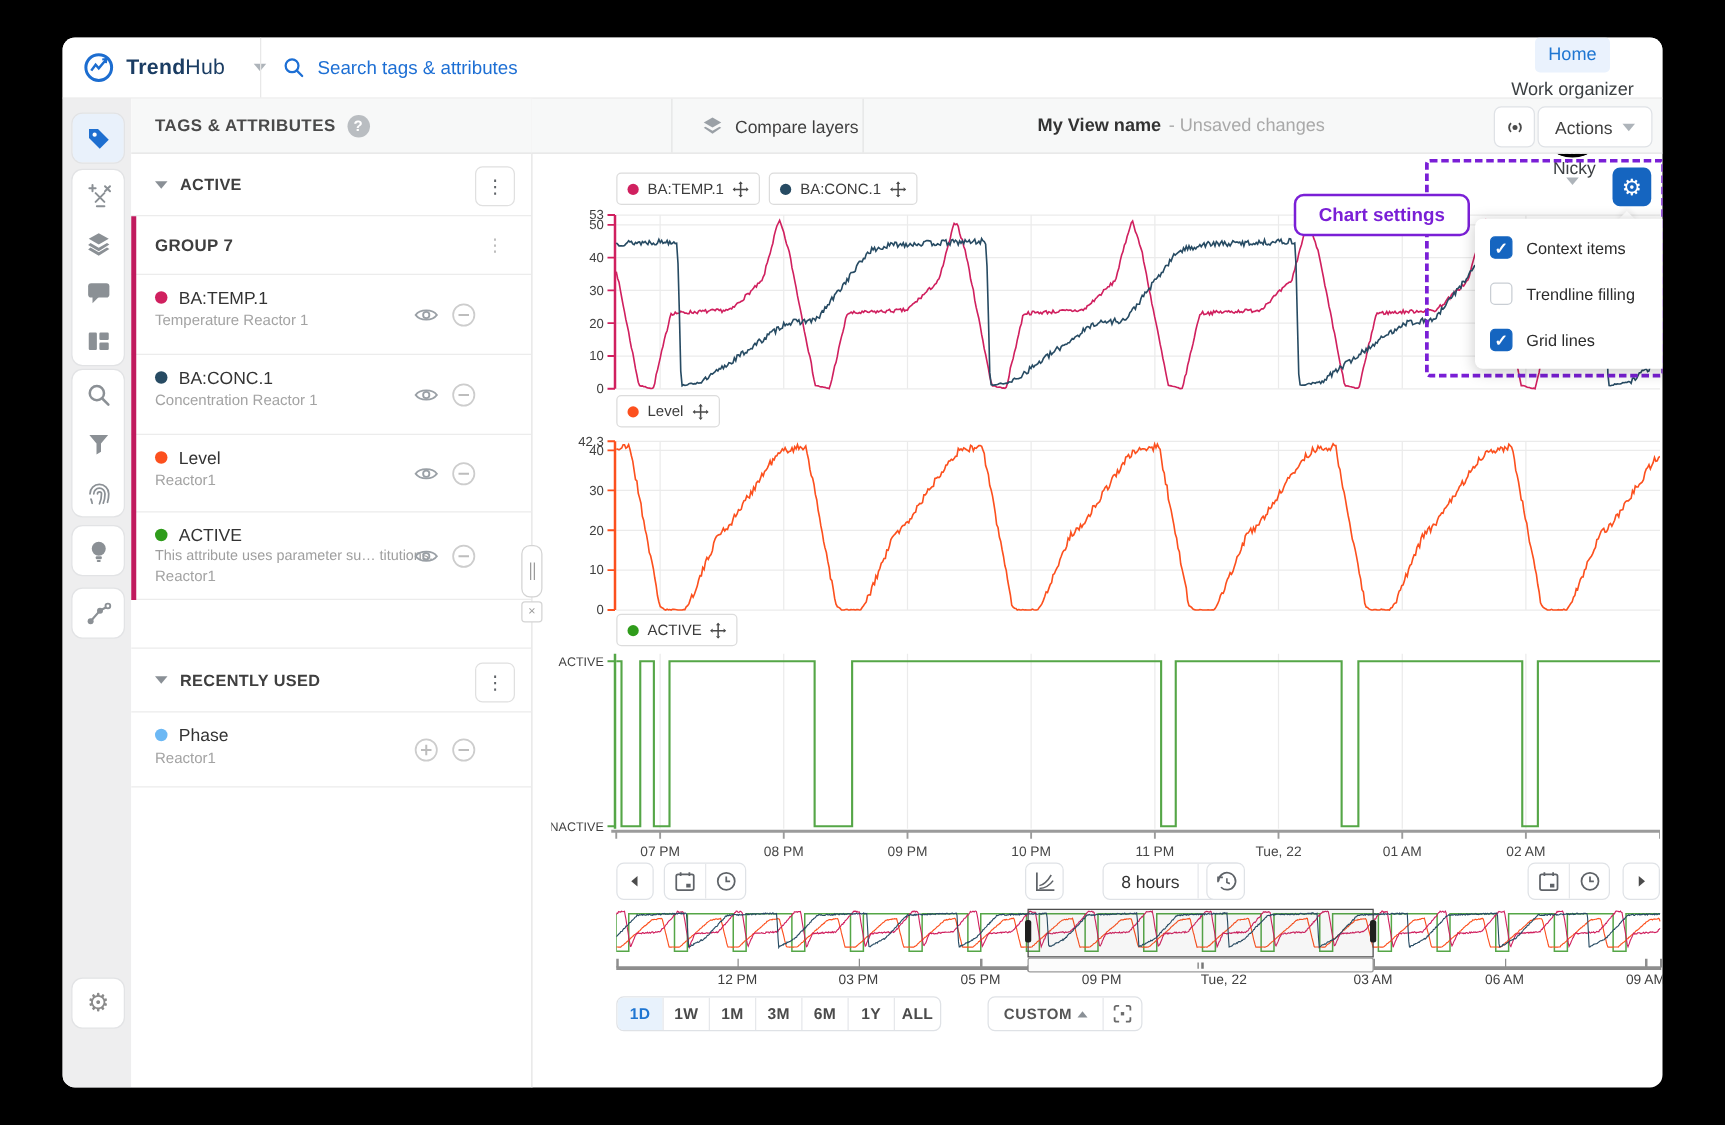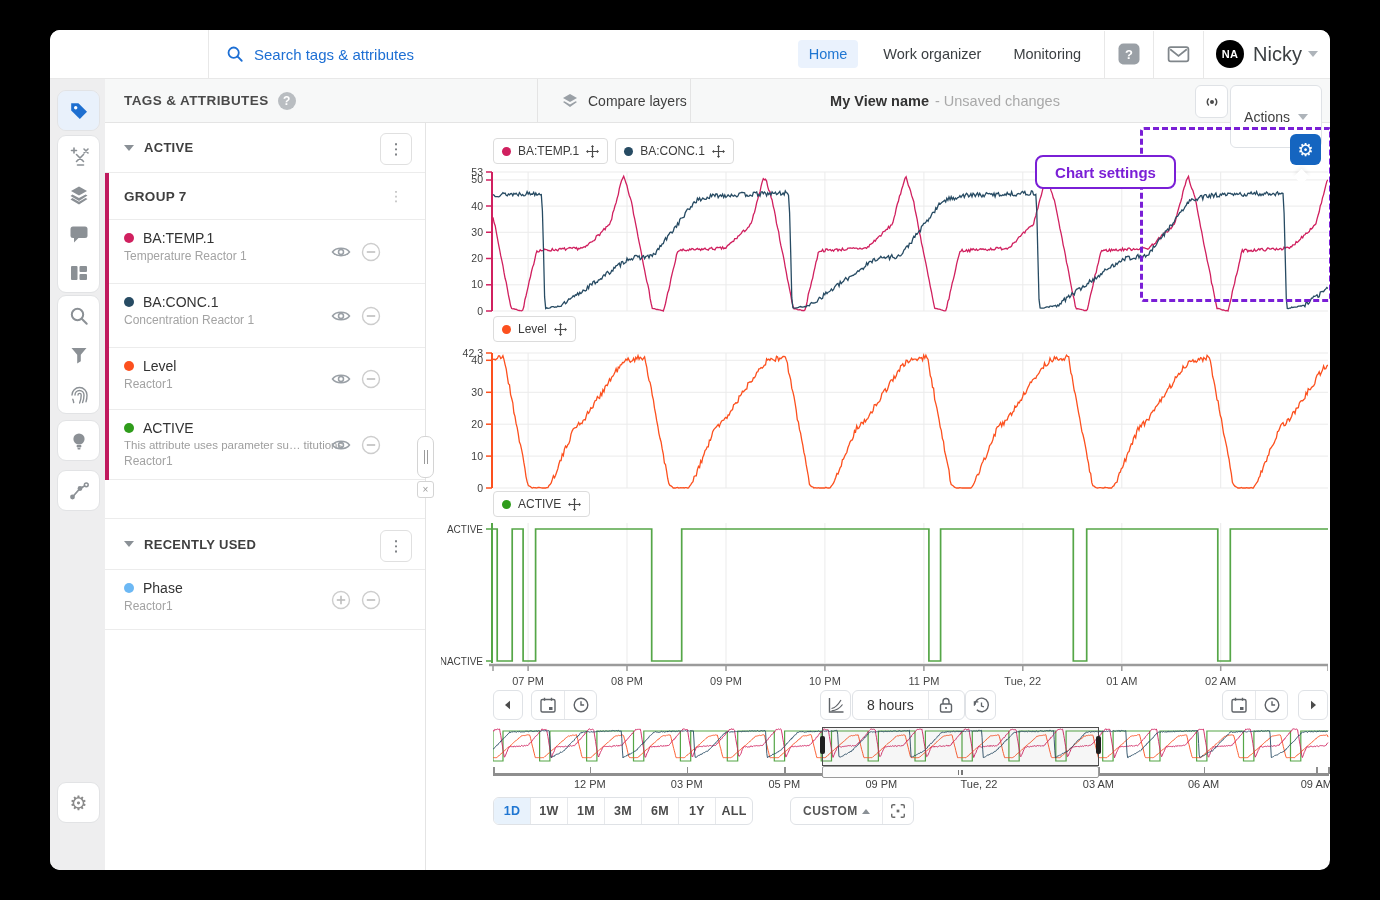--- a/index.html
+++ b/index.html
@@ -8,27 +8,27 @@
     border-radius:10px;overflow:hidden;box-shadow:0 10px 40px rgba(0,0,0,.55);}
   
   .navbar{position:absolute;left:0;top:0;right:0;height:48px;border-bottom:1px solid #e8e8e8;background:#fff;}
   .brand{position:absolute;left:16px;top:0;height:48px;display:flex;align-items:center;gap:9px;}
   .brand-name{font-size:17px;color:#1b3d63;letter-spacing:.2px;}
   .brand-name b{font-weight:700;} .brand-name span{font-weight:400;}
   .tri-down{width:0;height:0;border-left:5px solid transparent;border-right:5px solid transparent;border-top:6px solid #aeb4ba;}
   .vdiv{position:absolute;top:0;bottom:0;width:1px;background:#e8e8e8;}
   .nav-search{position:absolute;left:176px;top:0;height:48px;display:flex;align-items:center;gap:10px;
     color:#1d6fd4;font-size:15px;cursor:text;}
-  .nav-right{position:absolute;right:12px;top:0;height:48px;display:flex;align-items:center;}
+  .nav-right{position:absolute;right:12px;top:0;height:48px;display:flex;align-items:center;flex-direction:column;}
   .nav-item{font-size:14.5px;color:#3c4043;padding:6px 11px;border-radius:4px;white-space:nowrap;cursor:pointer;}
   .nav-item.active{background:#eaf2fd;color:#1f76d2;}
   .nav-sep{width:1px;height:47px;background:#e8e8e8;margin:0 12px;}
   .avatar{width:28px;height:28px;border-radius:50%;background:#000000;color:#fff;font-size:11px;font-weight:700;
     display:flex;align-items:center;justify-content:center;letter-spacing:.5px;}
-  .user-name{font-size:20px;color:#3c4043;margin:0 6px 0 9px;}
+  .user-name{font-size:14px;color:#3c4043;margin:0 6px 0 9px;}
   
   .rail{position:absolute;left:0;top:49px;bottom:0;width:55px;background:#eeeeef;}
   .rail-card{position:absolute;left:7px;width:41px;background:#fff;border:1px solid #e2e3e5;border-radius:9px;
     display:flex;flex-direction:column;align-items:center;overflow:hidden;}
   .rail-btn{width:41px;height:39px;display:flex;align-items:center;justify-content:center;cursor:pointer;}
   .rail-btn.active{background:#e9f1fb;}
   
   .panel{position:absolute;left:55px;top:49px;width:320px;bottom:0;background:#fff;border-right:1px solid #e4e4e4;}
   .panel-header{position:absolute;left:0;top:0;width:100%;height:44px;background:#f7f8f8;border-bottom:1px solid #e4e4e4;
     display:flex;align-items:center;padding-left:19px;box-sizing:border-box;gap:9px;}
@@ -63,21 +63,21 @@
   .tb-btn{position:absolute;top:0;height:43px;display:flex;align-items:center;gap:9px;font-size:14px;color:#3f3f3f;
     padding:0 18px;cursor:pointer;}
   .tb-sep{position:absolute;top:0;bottom:0;width:1px;background:#e4e4e4;}
   .tb-title{position:absolute;left:320px;width:400px;top:0;height:43px;display:flex;align-items:center;justify-content:center;
     font-size:14.5px;white-space:nowrap;}
   .tb-title b{color:#333;font-weight:700;}
   .tb-title span{color:#a9a9a9;margin-left:6px;font-weight:400;}
   .icon-btn{position:absolute;top:6px;height:31px;background:#fff;border:1px solid #dfe2e6;border-radius:6px;
     display:flex;align-items:center;justify-content:center;cursor:pointer;}
   .actions-btn{position:absolute;top:6px;right:8px;height:31px;background:#fff;border:1px solid #dfe2e6;border-radius:6px;
-    display:flex;align-items:center;gap:8px;padding:15px 13px;font-size:14px;color:#3f3f3f;cursor:pointer;}
+    display:flex;align-items:center;gap:8px;padding:0 13px;font-size:14px;color:#3f3f3f;cursor:pointer;}
   
   .badges{position:absolute;display:flex;gap:7px;z-index:2;}
   .badge{display:inline-flex;align-items:center;gap:7px;height:24px;padding:0 8px;background:#fff;border:1px solid #dcdcdc;
     border-radius:4px;font-size:12px;color:#3c3c3c;cursor:grab;}
   .badge .dot{width:9px;height:9px;}
   
   .ctl{position:absolute;top:660px;height:30px;background:#fff;border:1px solid #dfe2e6;border-radius:6px;color:#4b4b4b;
     display:flex;align-items:center;justify-content:center;cursor:pointer;box-sizing:border-box;}
   .ctl-group{position:absolute;top:660px;height:30px;display:flex;border:1px solid #dfe2e6;border-radius:6px;background:#fff;
     box-sizing:border-box;overflow:hidden;}
@@ -128,20 +128,29 @@
   .cs-label{font-size:13px;color:#2b2b2b;white-space:nowrap;}
   svg{display:block;}
   .chart-svg{position:absolute;z-index:1;}
 </style>
 </head>
 <body>
 
 <div class="window">
 
   <div class="navbar">
+    <div class="brand">
+      <svg width="26" height="26" viewBox="0 0 26 26">
+        <circle cx="13" cy="13" r="10.3" fill="none" stroke="#1c6dd0" stroke-width="2.4"></circle>
+        <polyline points="7,15.5 10.5,10.8 13,13.6 18.6,7" fill="none" stroke="#1c6dd0" stroke-width="2"></polyline>
+        <path d="M15.8 6.6l3.4-.5-.5 3.4" fill="none" stroke="#1c6dd0" stroke-width="1.6"></path>
+      </svg>
+      <div class="brand-name"><b>Trend</b><span>Hub</span></div>
+      <div class="tri-down" style="margin-left:14px;"></div>
+    </div>
     <div class="vdiv" style="left:158px;"></div>
     <div class="nav-search">
       <svg width="18" height="18" viewBox="0 0 20 20">
         <circle cx="8.5" cy="8.5" r="5.7" fill="none" stroke="#1d6fd4" stroke-width="2"></circle>
         <line x1="13" y1="13" x2="17.5" y2="17.5" stroke="#1d6fd4" stroke-width="2" stroke-linecap="round"></line>
       </svg>
       <span>Search tags &amp; attributes</span>
     </div>
     <div class="nav-right">
       <div class="nav-item active">Home</div>
@@ -569,21 +578,21 @@
     </div>
   </div>
 
   <div class="ctl" style="left:770px;width:31px;">
     <svg width="20" height="20" viewBox="0 0 20 20" fill="none" stroke="#5f6368" stroke-width="1.4">
       <path d="M3.5 3v14h14"></path>
       <path d="M5.5 13.5c3-.5 6.5-3.5 9.5-8.5" stroke-width="1.2"></path>
       <path d="M5.5 15.8c4.5-.3 8.5-2.8 11-6.3" stroke-width="1.2"></path>
     </svg>
   </div>
-  <div class="ctl-group" style="left:802px;">
+  <div class="ctl-group" style="left:832px;">
     <div>
       <span class="duration-text">8 hours</span>
     </div>
     <div style="width:36px;">
       <svg width="20" height="20" viewBox="0 0 20 20" fill="none" stroke="#5f6368" stroke-width="1.4">
         <rect x="4.5" y="9" width="11" height="8" rx="1.5"></rect>
         <path d="M7 9V6.5a3 3 0 0 1 6 0V9"></path>
         <circle cx="10" cy="13" r="1.1" fill="#5f6368" stroke="none"></circle>
       </svg>
     </div>
@@ -677,13 +686,27 @@
       </svg>
     </div>
   </div>
 
   <div id="cs-dashed"></div>
   <div id="cs-pill">Chart settings</div>
   <div id="cs-gear">
       <span>⚙</span>
     </div>
   <div id="cs-caret"></div>
+  <div id="cs-popup">
+    <div class="cs-row">
+      <div class="cb on"></div>
+      <div class="cs-label">Context items</div>
+    </div>
+    <div class="cs-row">
+      <div class="cb"></div>
+      <div class="cs-label">Trendline filling</div>
+    </div>
+    <div class="cs-row">
+      <div class="cb on"></div>
+      <div class="cs-label">Grid lines</div>
+    </div>
+  </div>
 </div>
 
 </body></html>

